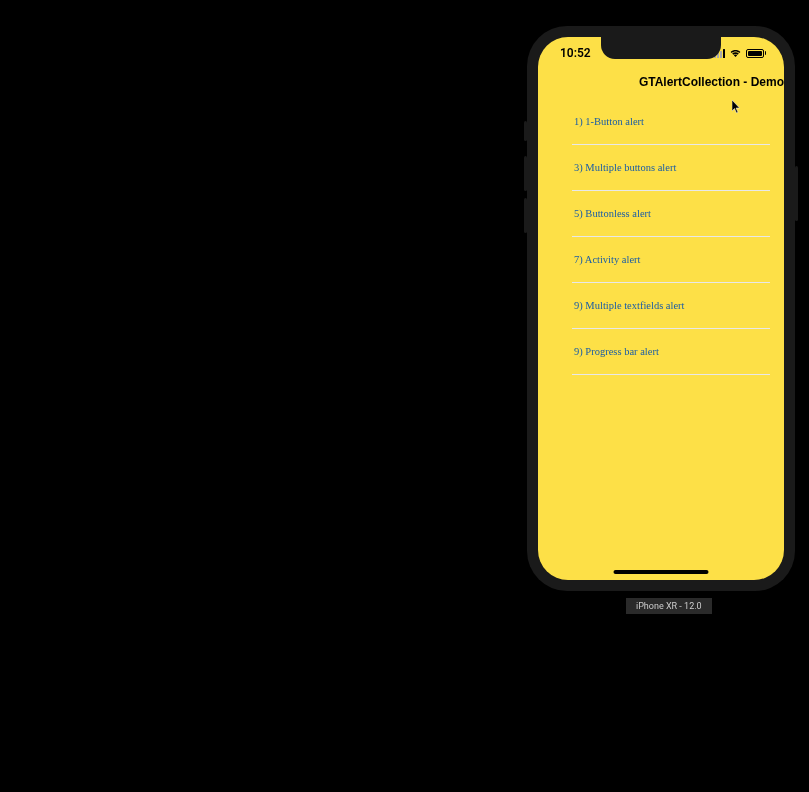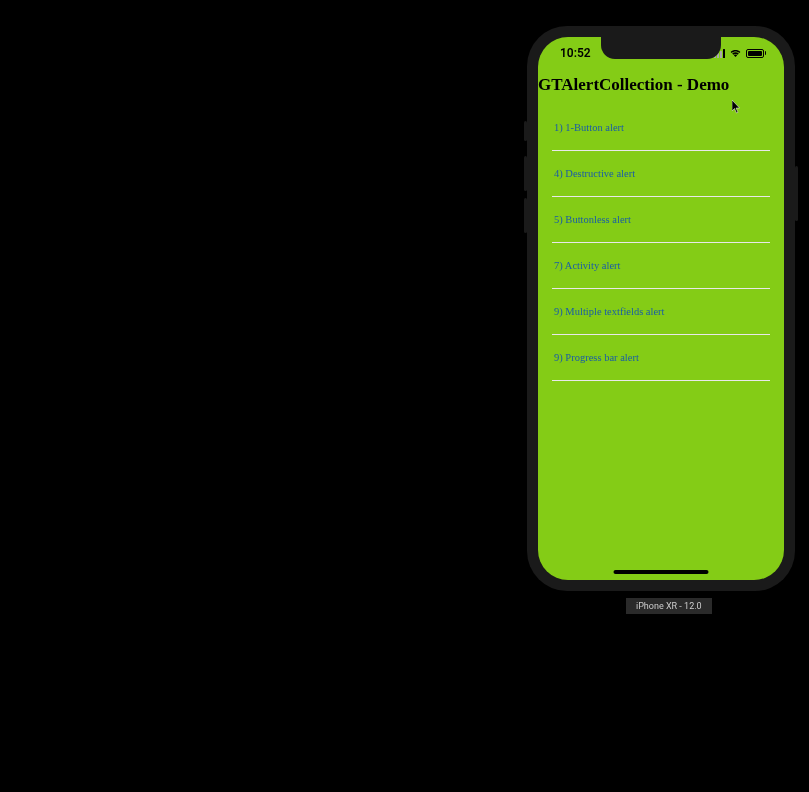--- a/index.html
+++ b/index.html
@@ -34,21 +34,21 @@
     }
     
     .side-button.b1 { left: -3px; top: 95px; width: 3px; height: 20px; }
     .side-button.b2 { left: -3px; top: 130px; width: 3px; height: 35px; }
     .side-button.b3 { left: -3px; top: 172px; width: 3px; height: 35px; }
     .side-button.b4 { right: -3px; top: 140px; width: 3px; height: 55px; }
     
     .screen {
       width: 100%;
       height: 100%;
-      background: #84cc16;
+      background: #fde047;
       border-radius: 30px;
       overflow: hidden;
       position: relative;
     }
     
     .notch {
       position: absolute;
       top: 0;
       left: 50%;
       transform: translateX(-50%);
@@ -120,30 +120,31 @@
     
     .battery-tip {
       width: 1.5px;
       height: 4px;
       background: #000;
       border-radius: 0 1px 1px 0;
       margin-left: 1px;
     }
     
     .nav-title {
-      text-align: left;
-      font-family: Liberation Serif, serif;
-      font-size: 17px;
+      text-align: right;
+      font-family: Liberation Sans, sans-serif;
+      font-size: 12px;
       font-weight: bold;
       color: #000;
       padding: 6px 0 10px 0;
     }
     
     .table-view {
       padding: 0 14px;
+      margin-left: 20px;
     }
     
     .table-row {
       border-bottom: 1px solid #e8e8e8;
       padding: 17px 2px;
       cursor: pointer;
     }
     
     .row-label {
       font-family: "Comic Sans MS", "Chalkboard SE", cursive;
@@ -216,21 +217,21 @@
       </div>
     </div>
 
     <div class="nav-title">GTAlertCollection - Demo</div>
 
     <div class="table-view">
       <div class="table-row">
         <div class="row-label">1) 1-Button alert</div>
       </div>
       <div class="table-row">
-        <div class="row-label">4) Destructive alert</div>
+        <div class="row-label">3) Multiple buttons alert</div>
       </div>
       <div class="table-row">
         <div class="row-label">5) Buttonless alert</div>
       </div>
       <div class="table-row">
         <div class="row-label">7) Activity alert</div>
       </div>
       <div class="table-row">
         <div class="row-label">9) Multiple textfields alert</div>
       </div>

